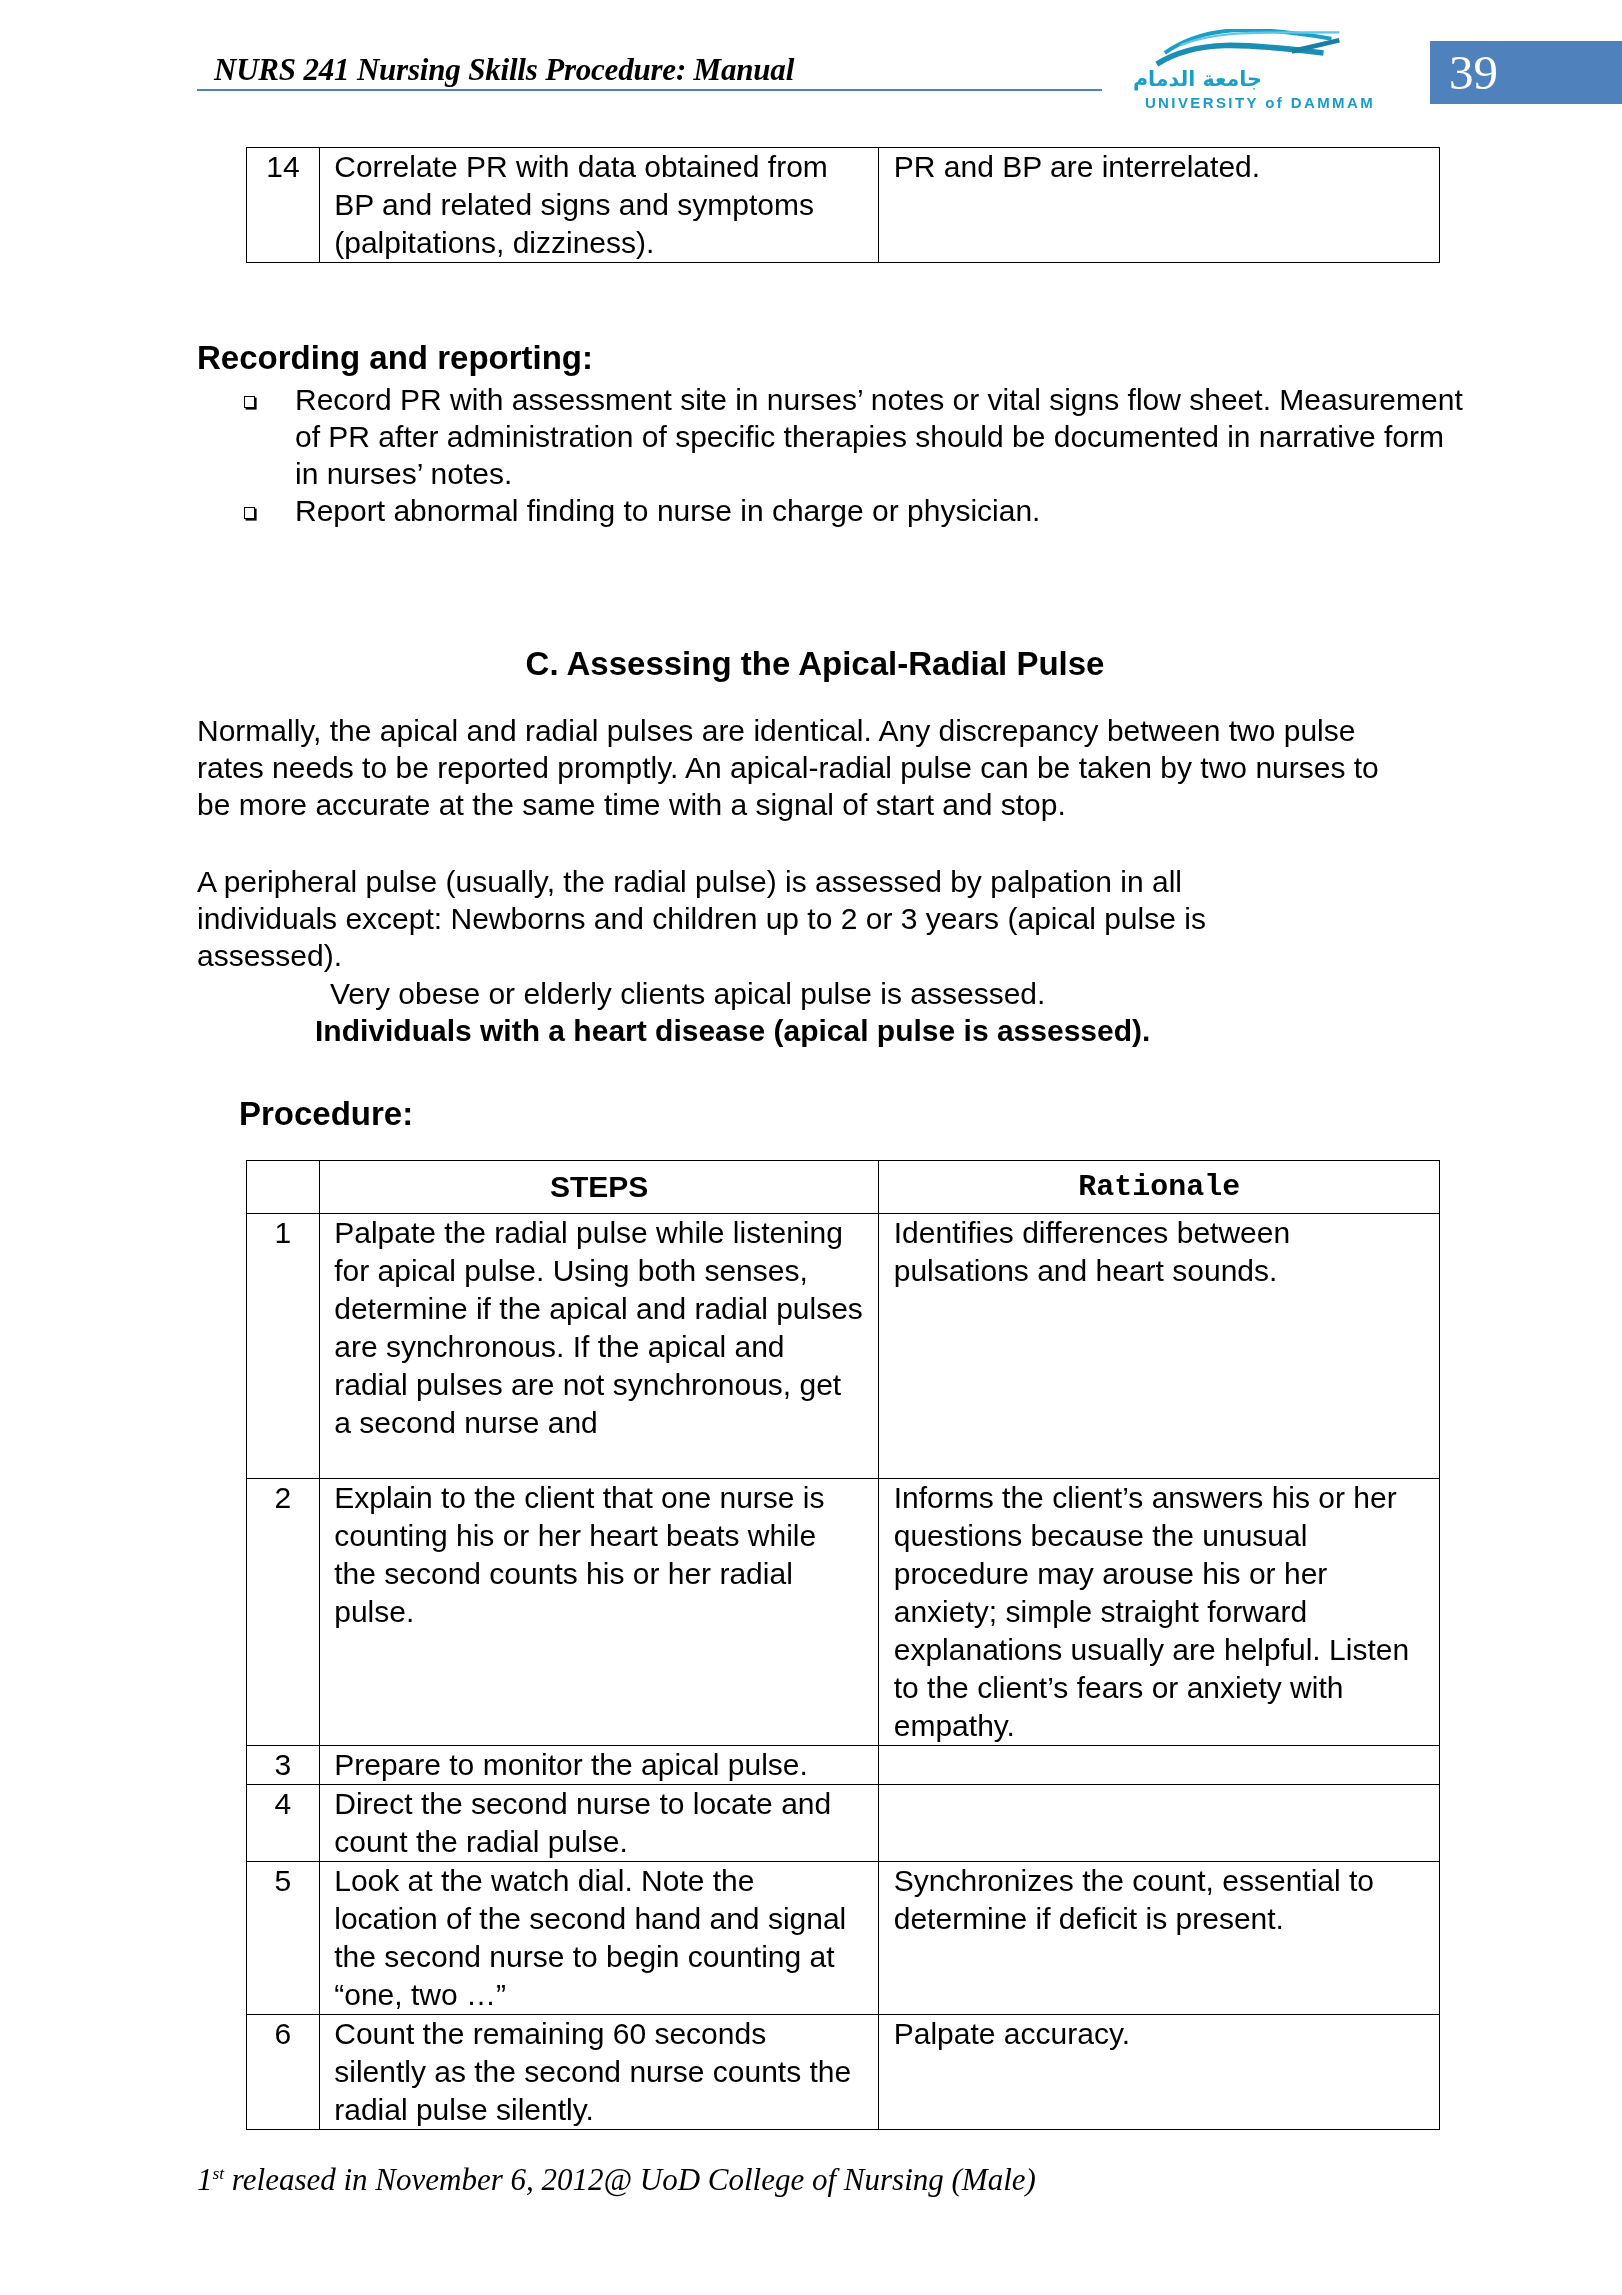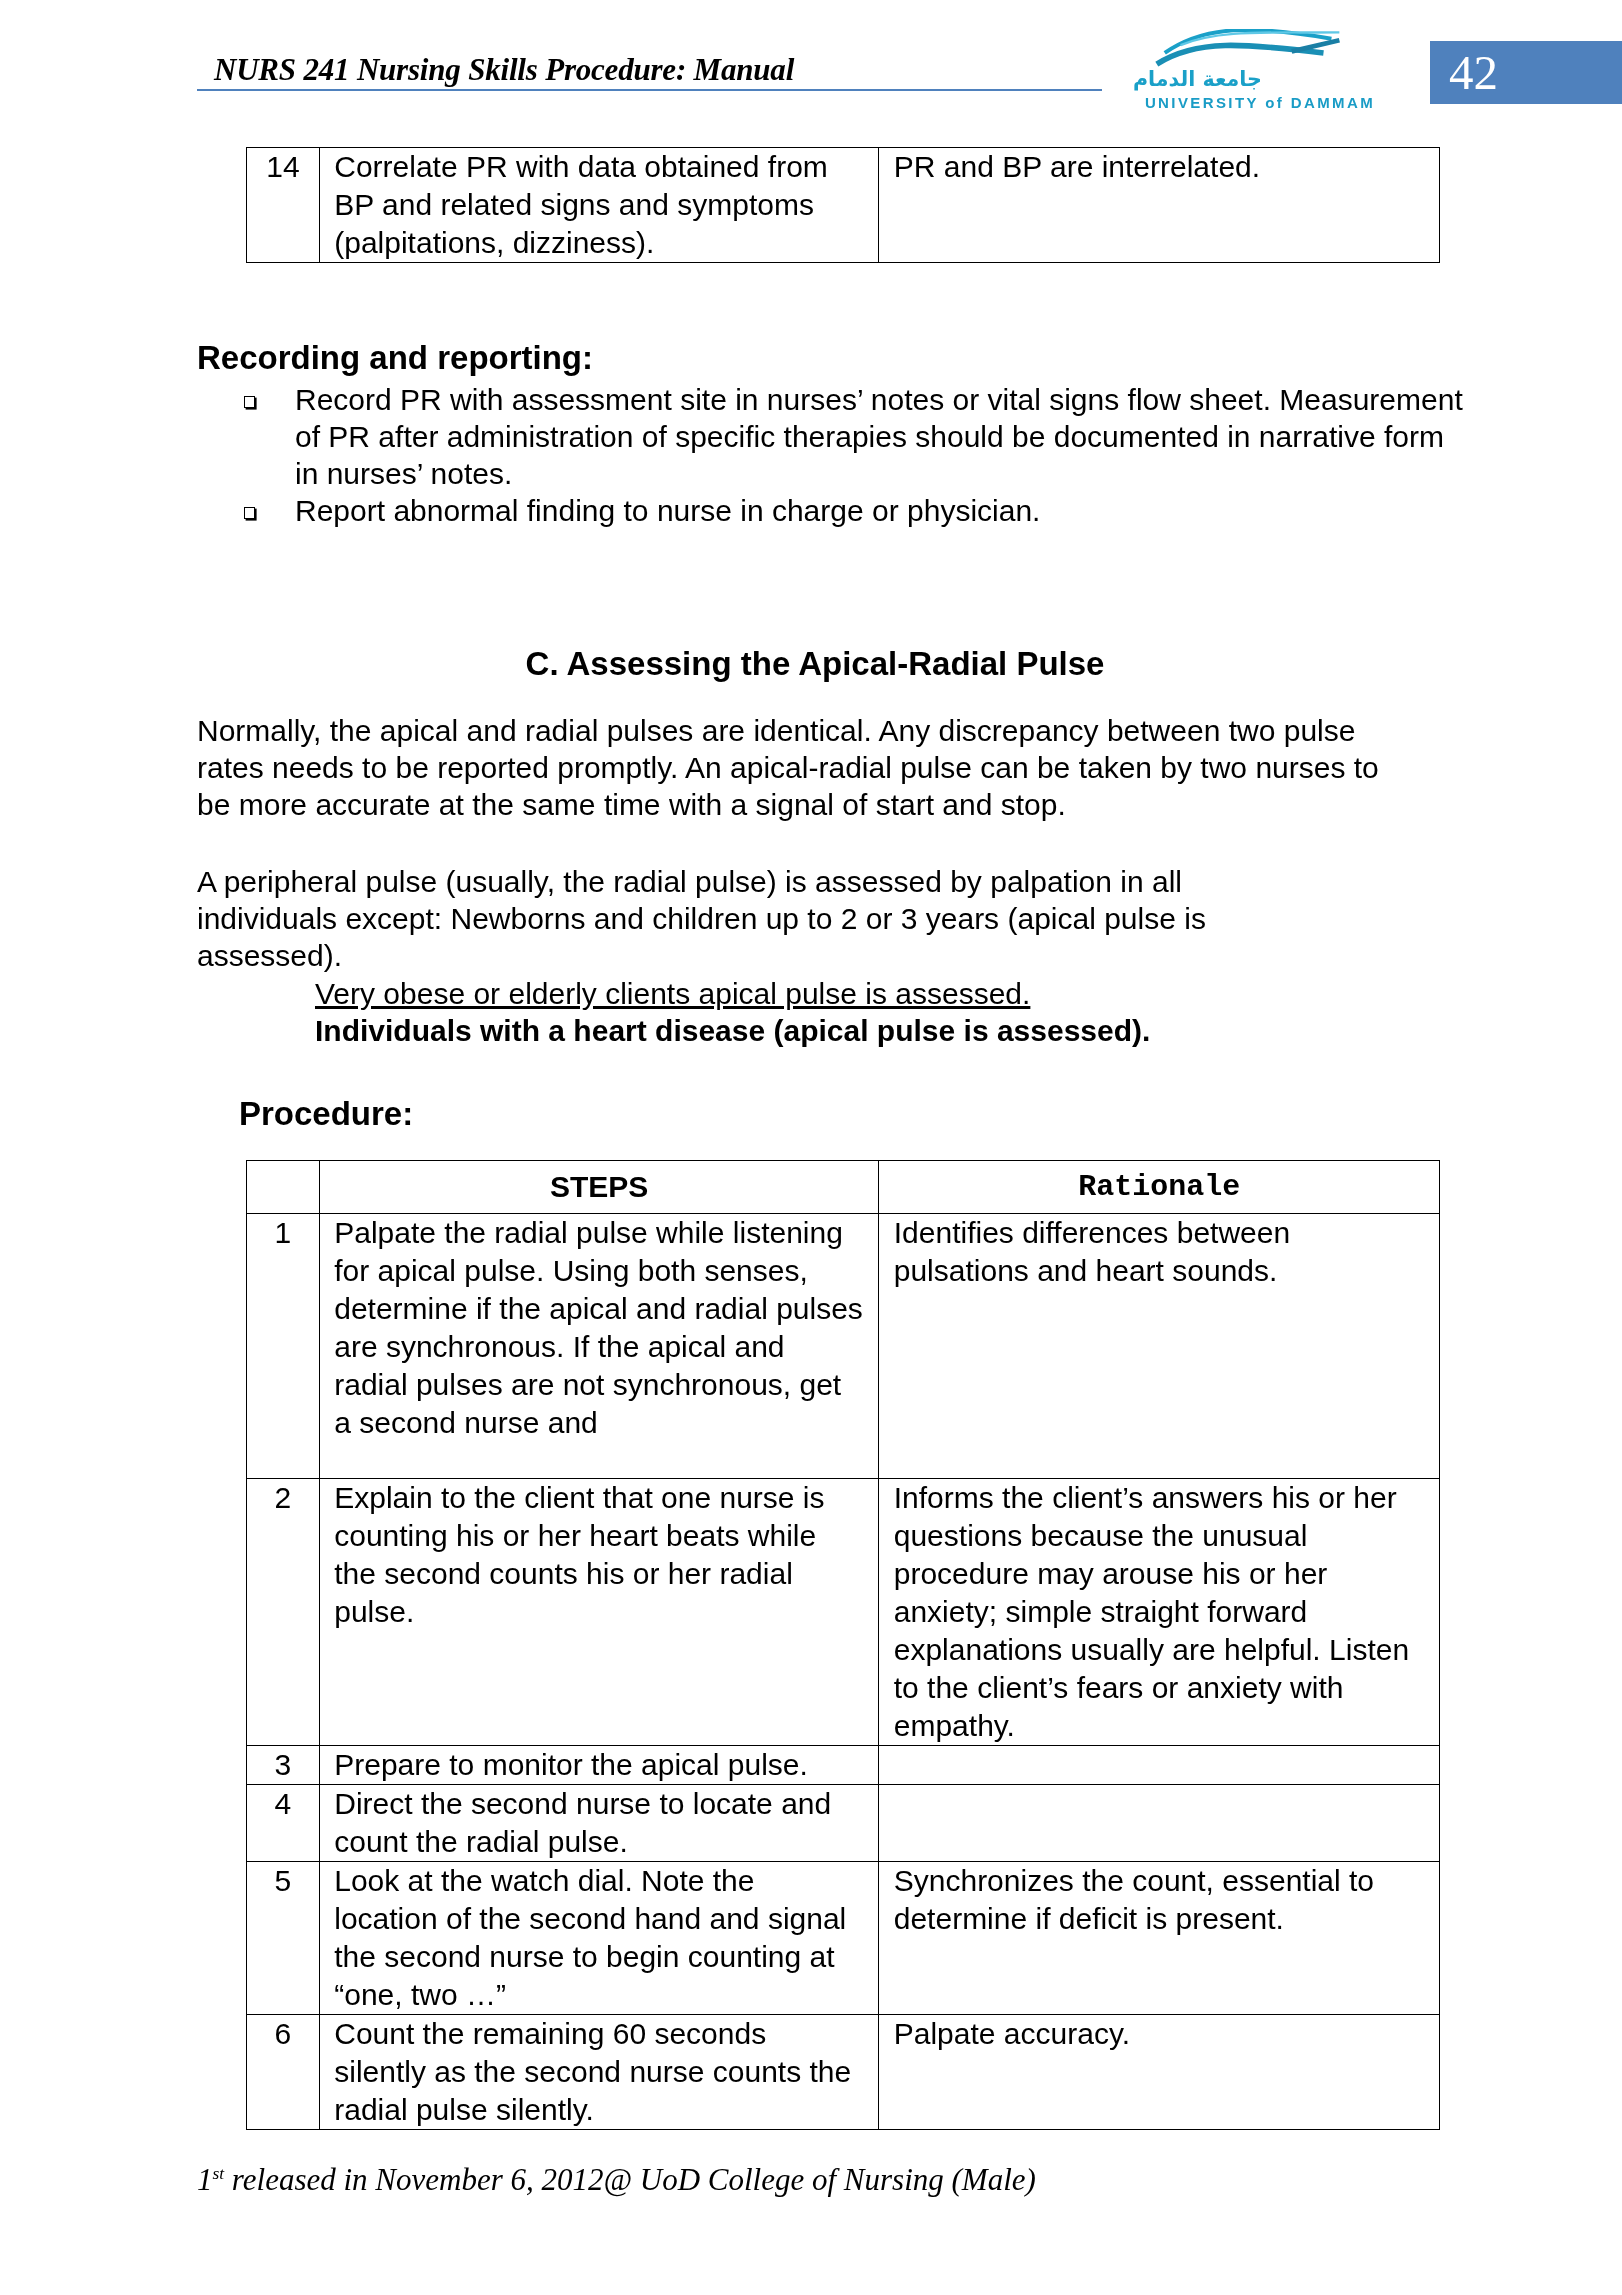--- a/index.html
+++ b/index.html
@@ -44,21 +44,21 @@
     <path d="M40 30 C 90 -5, 150 -5, 250 12" stroke="#1aa0c8" stroke-width="5" fill="none"></path>
     <path d="M30 44 C 80 12, 140 18, 240 30" stroke="#1a8fb5" stroke-width="7" fill="none"></path>
     <path d="M60 20 C 110 0, 170 5, 260 4" stroke="#5fc8e6" stroke-width="3" fill="none"></path>
     <path d="M200 28 L 260 14" stroke="#1a7fa5" stroke-width="6" fill="none"></path>
   </svg>
   <div class="logo-ar">جامعة الدمام</div>
   <div class="logo-en">UNIVERSITY of DAMMAM</div>
 </div>
 
 <div class="abs page-box">
-  <span class="page-num">42</span>
+  <span class="page-num">39</span>
 </div>
 
 <table class="t" style="left:246px; top:147px; width:1194px;">
   <colgroup>
       <col style="width:73px">
       <col style="width:560px">
       <col style="width:561px">
     </colgroup>
   <tbody>
       <tr style="height:115px">
@@ -79,21 +79,21 @@
     <span class="sq"></span>
     <span>Report abnormal finding to nurse in charge or physician.</span>
   </div>
 </div>
 
 <div class="abs sans h-sec" style="left:197px; top:645px; width:1236px; text-align:center;">C. Assessing the Apical-Radial Pulse</div>
 
 <div class="abs sans p" style="left:197px; top:712px; width:1220px;">Normally, the apical and radial pulses are identical. Any discrepancy between two pulse rates needs to be reported promptly. An apical-radial pulse can be taken by two nurses to be more accurate at the same time with a signal of start and stop.</div>
 
 <div class="abs sans p" style="left:197px; top:863px; width:1109px;">A peripheral pulse (usually, the radial pulse) is assessed by palpation in all individuals except: Newborns and children up to 2 or 3 years (apical pulse is assessed).</div>
-<div class="abs sans p" style="left:315px; top:975px; white-space:nowrap;text-decoration:underline;">Very obese or elderly clients apical pulse is assessed.</div>
+<div class="abs sans p" style="left:330px; top:975px; white-space:nowrap;">Very obese or elderly clients apical pulse is assessed.</div>
 <div class="abs sans p" style="left:315px; top:1012px; white-space:nowrap;font-weight:bold;">Individuals with a heart disease (apical pulse is assessed).</div>
 
 <div class="abs sans h-sec" style="left:239px; top:1095px;">Procedure:</div>
 
 <table class="t" style="left:246px; top:1160px; width:1194px;">
   <colgroup>
       <col style="width:73px">
       <col style="width:560px">
       <col style="width:561px">
     </colgroup>

